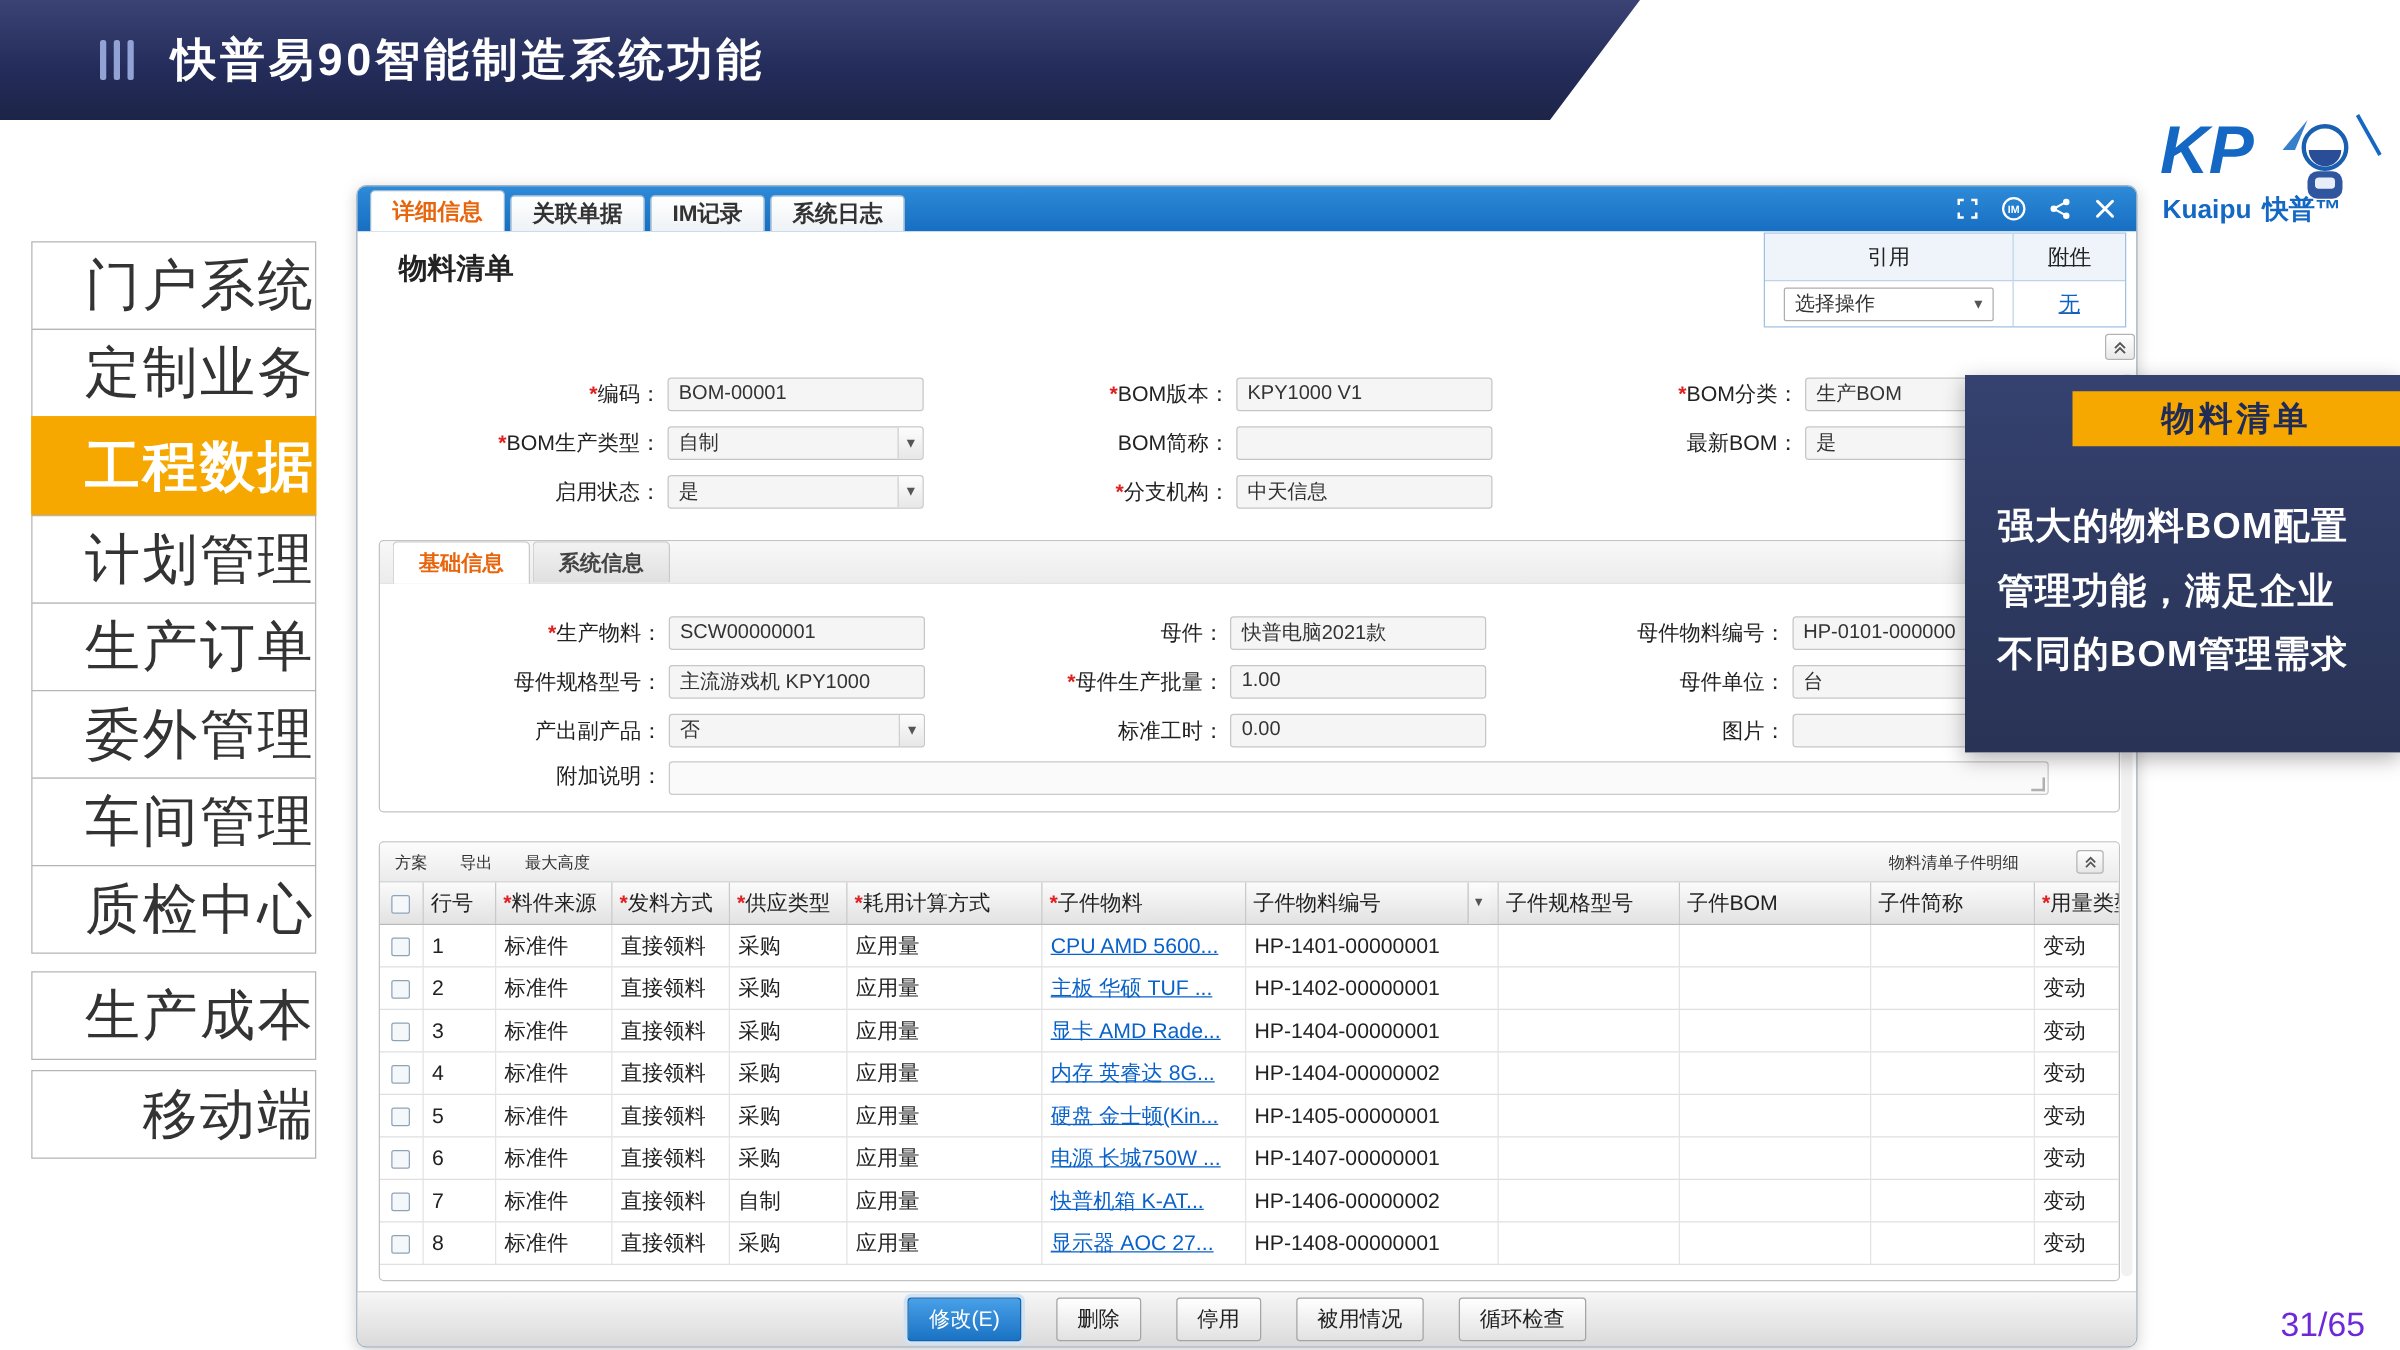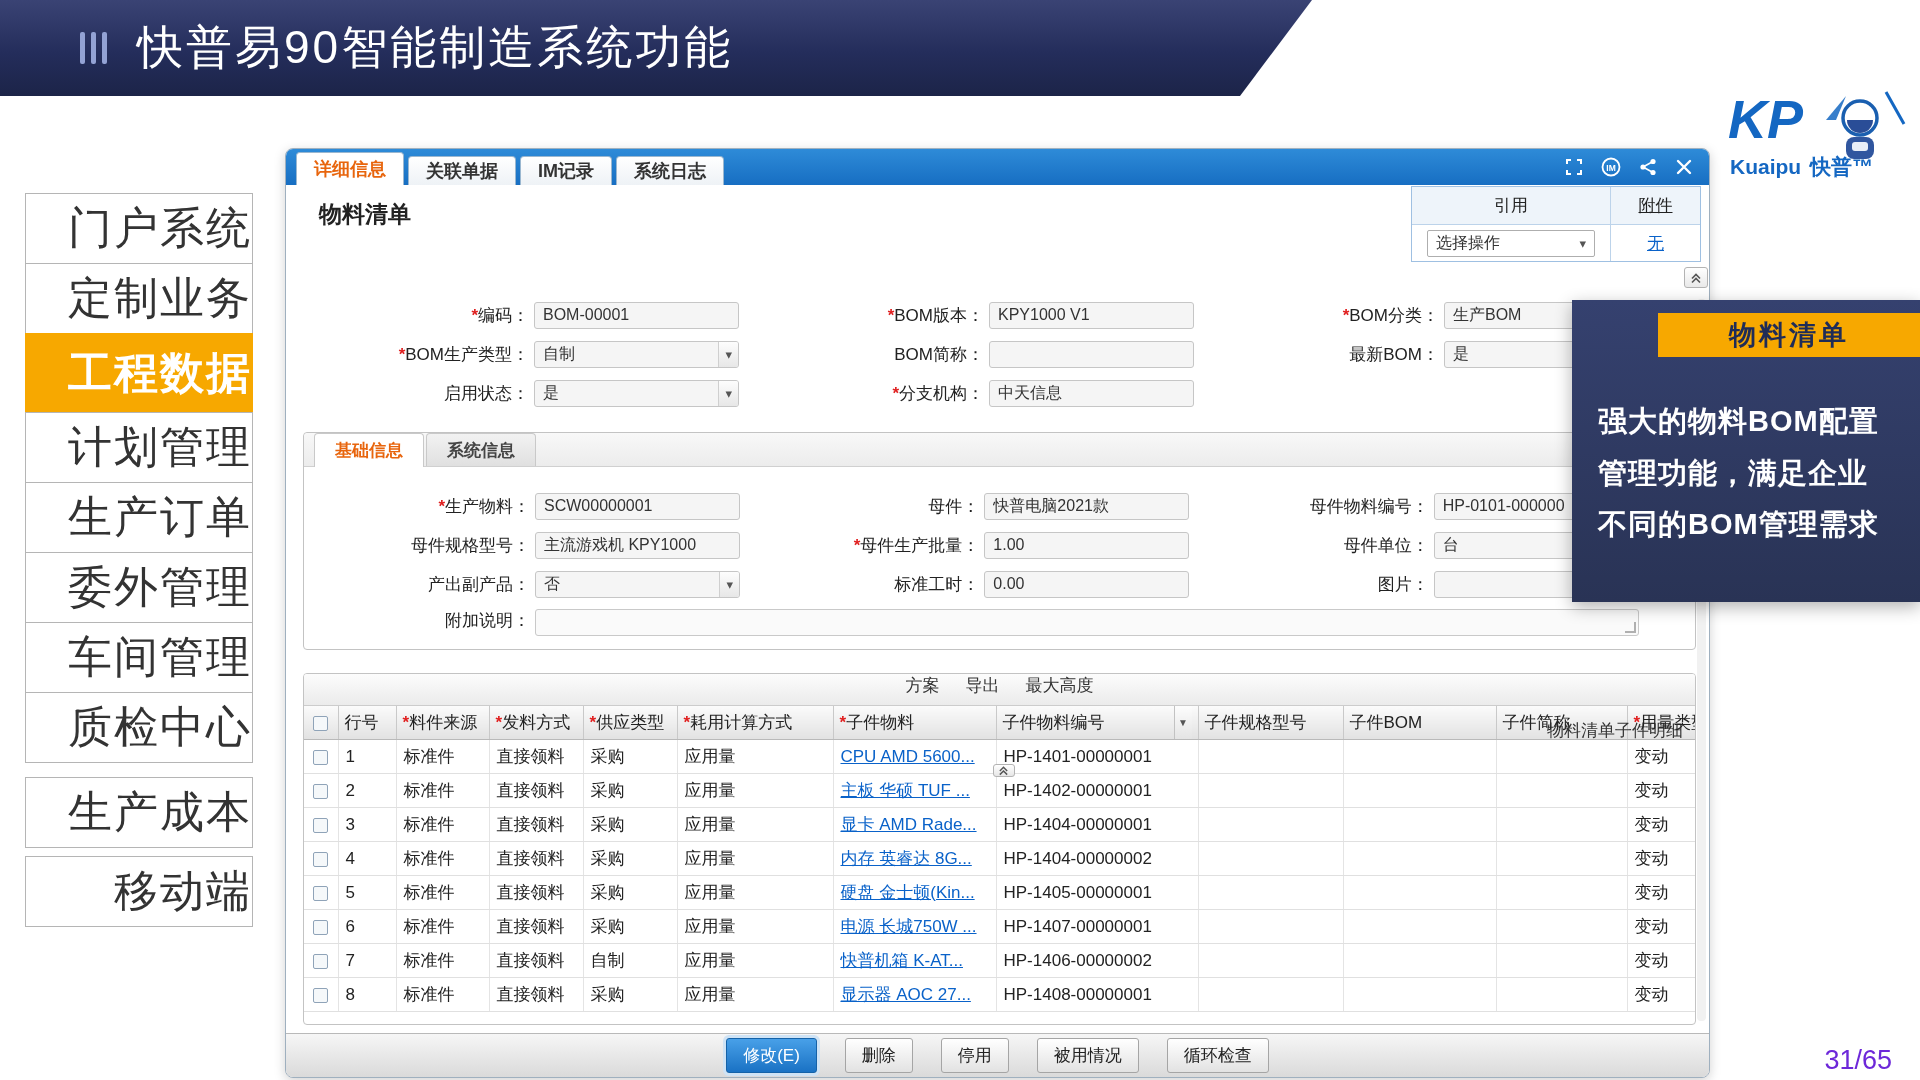--- a/index.html
+++ b/index.html
@@ -6,21 +6,21 @@
   html,body{width:1920px;height:1080px;}
   body{font-family:"Liberation Sans","DejaVu Sans",sans-serif;background:#fff;position:relative;overflow:hidden;color:#222;}
 
   
   .banner{position:absolute;left:0;top:0;width:1312px;height:96px;
     background:linear-gradient(180deg,#3a4374,#242d5b 55%,#1c2448);
     clip-path:polygon(0 0,100% 0,calc(100% - 72px) 100%,0 100%);
     display:flex;align-items:center;padding-left:80px;gap:30px;}
   .banner-bars{display:flex;gap:6px;align-items:center;}
   .banner-bars span{width:5px;height:32px;background:#93a2d4;border-radius:2px;display:block;}
-  .banner-title{color:#fff;font-size:46px;font-weight:normal;letter-spacing:3px;}
+  .banner-title{color:#fff;font-size:36px;font-weight:bold;letter-spacing:3px;}
 
   
   .logo{position:absolute;right:14px;top:90px;}
 
   
   .sidebar{position:absolute;left:25px;top:194px;width:228px;list-style:none;}
   .side-item{height:71px;margin-top:-1px;border:1px solid #b5b5b5;background:#fff;
     display:flex;align-items:center;justify-content:flex-end;font-size:44px;color:#333;
     letter-spacing:2px;cursor:pointer;}
   .side-item.active{background:#f7a800;border-color:#f7a800;color:#fff;height:80px;font-weight:bold;}
@@ -82,22 +82,22 @@
   .base-form{margin-left:43px;margin-top:25px;}
   .note-row{height:28px;}
   .note-box{margin-left:5px;position:relative;width:1104px;height:27px;background:#fafafa;
     border:1px solid #c9c9c9;border-radius:3px;}
   .note-box::after{content:"";position:absolute;right:2px;bottom:2px;width:9px;height:9px;
     border-right:2px solid #b0b0b0;border-bottom:2px solid #b0b0b0;}
 
   
   .detail-panel{position:absolute;left:17px;top:524px;width:1393px;height:352px;border:1px solid #c3c3c3;
     border-radius:4px;overflow:hidden;background:#fff;}
-  .detail-toolbar{height:32px;display:flex;align-items:center;padding:0 12px;gap:22px;
-    background:linear-gradient(#fcfcfc,#ebebeb);border-bottom:1px solid #ccc;font-size:17px;flex-direction:column;}
+  .detail-toolbar{height:32px;display:flex;align-items:center;padding:0 12px;gap:38px;
+    background:linear-gradient(#fcfcfc,#ebebeb);border-bottom:1px solid #ccc;font-size:13px;}
   .tool-btn{color:#333;cursor:pointer;}
   .panel-title{margin-left:auto;color:#333;}
   .mini-collapse{width:22px;height:19px;border:1px solid #b3b3b3;border-radius:3px;
     background:linear-gradient(#fff,#e6e6e6);display:flex;align-items:center;justify-content:center;
     margin-left:8px;cursor:pointer;}
 
   table.bom{width:100%;border-collapse:collapse;table-layout:fixed;font-size:17px;}
   .bom thead th{height:33px;background:linear-gradient(180deg,#fbfbfb,#e2e2e2);
     border-right:1px solid #c9c9c9;border-bottom:1px solid #b9b9b9;font-weight:normal;padding:0;cursor:pointer;}
   .th-inner{display:flex;align-items:center;height:33px;padding:0 6px;white-space:nowrap;overflow:hidden;}

